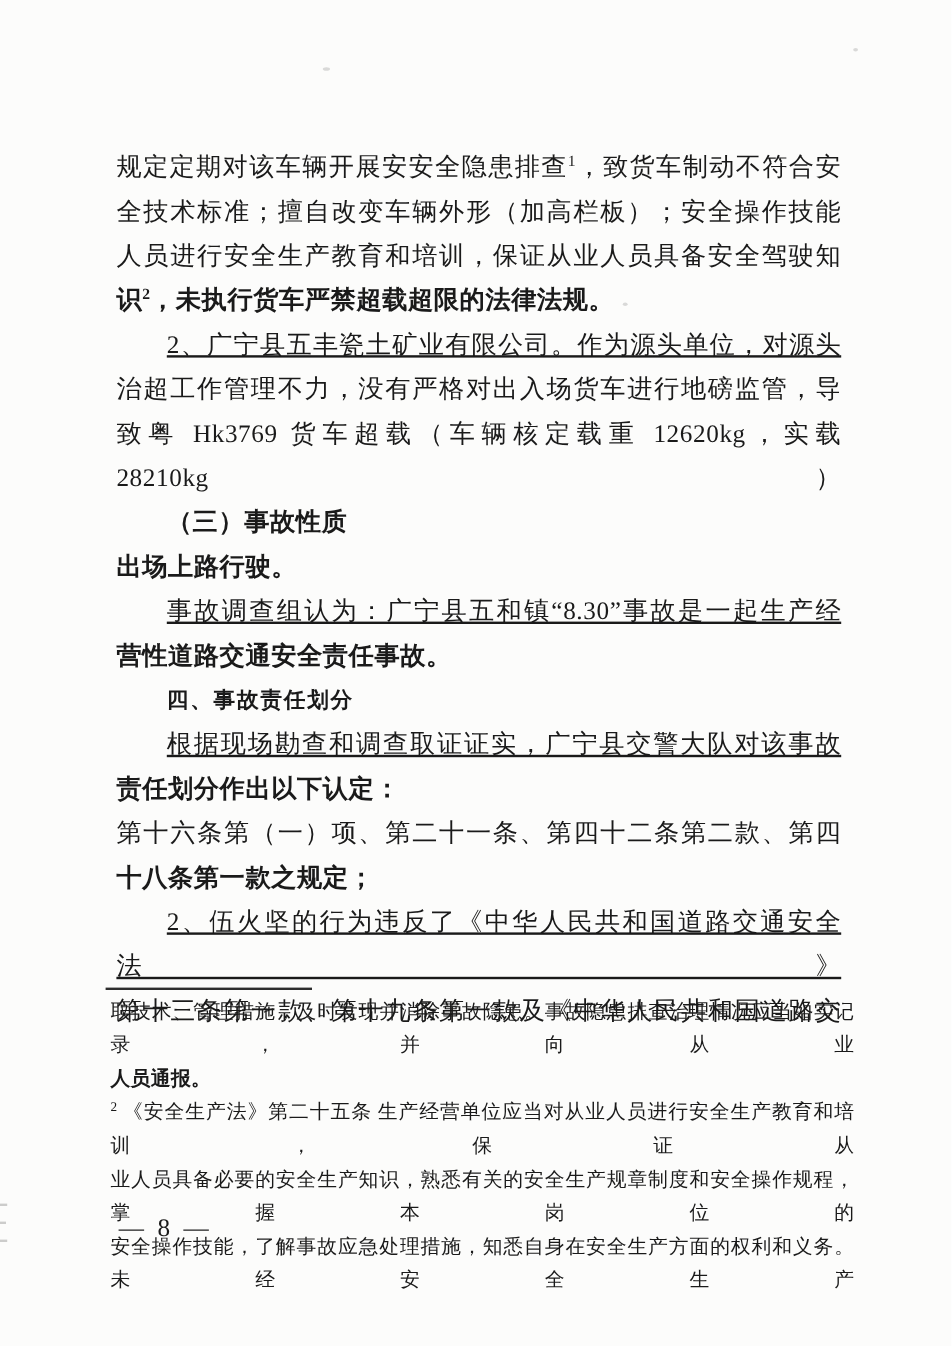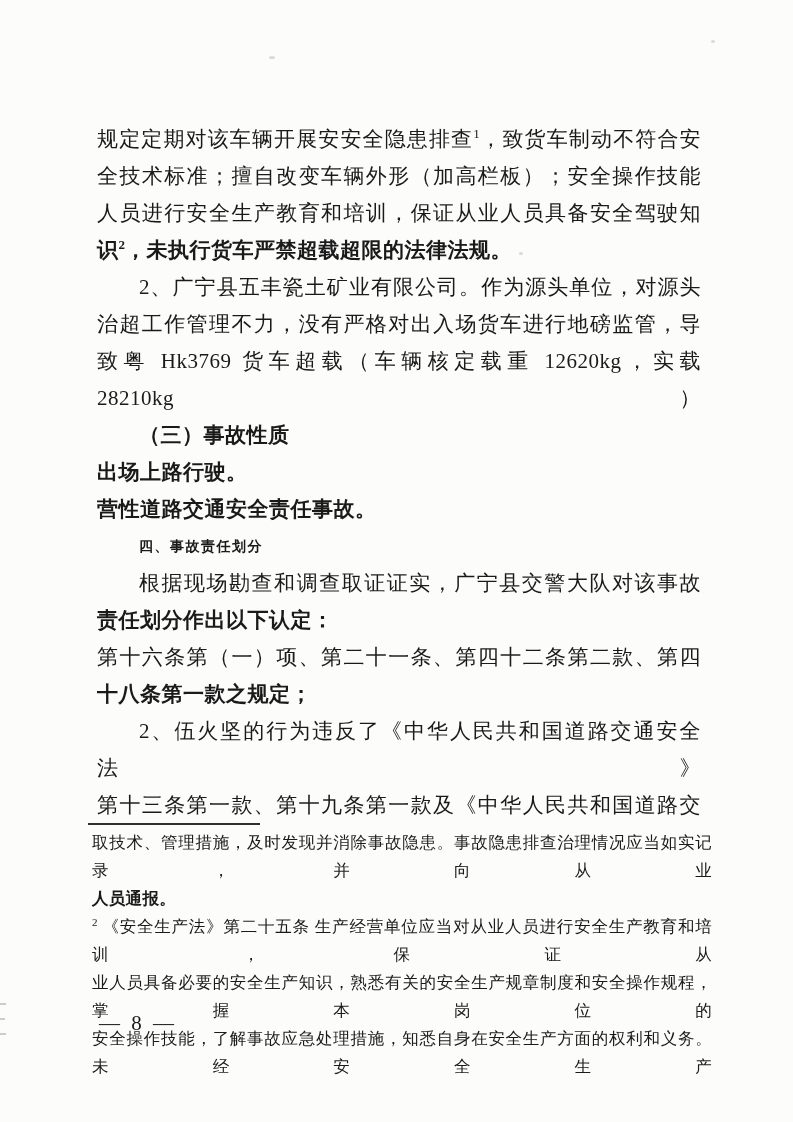--- a/index.html
+++ b/index.html
@@ -35,29 +35,29 @@
     font-size: 21px;
     line-height: 37px;
     letter-spacing: 0.5px;
   }
   .bl { min-height: 37px; }
   .full {
     text-align: justify;
     text-align-last: justify;
   }
   .short { text-align: left; font-weight: bold; }
-  .ind { text-indent: 42px; }
+  .ind { text-indent: 42px; text-decoration: underline; }
   .h3 {
     font-weight: bold;
     text-indent: 42px;
   }
   .h4 {
     font-weight: bold;
     font-family: "Liberation Sans", sans-serif;
-    font-size: 14px;
+    font-size: 18px;
     text-indent: 42px;
     letter-spacing: 1.5px;
   }
   sup.fnref {
     font-size: 13px;
     line-height: 0;
     vertical-align: super;
     letter-spacing: 0;
   }
 
@@ -108,20 +108,21 @@
     <div class="bl full">人员进行安全生产教育和培训，保证从业人员具备安全驾驶知</div>
     <div class="bl short"><span>识</span><sup class="fnref">2</sup><span>，未执行货车严禁超载超限的法律法规。</span></div>
 
     <div class="bl full ind">2、广宁县五丰瓷土矿业有限公司。作为源头单位，对源头</div>
     <div class="bl full">治超工作管理不力，没有严格对出入场货车进行地磅监管，导</div>
     <div class="bl full">致粤 Hk3769 货车超载（车辆核定载重 12620kg，实载 28210kg）</div>
     <div class="bl short h3">（三）事故性质</div>
 
     <div class="bl short">出场上路行驶。</div>
 
+    <div class="bl full ind">事故调查组认为：广宁县五和镇“8.30”事故是一起生产经</div>
     <div class="bl short">营性道路交通安全责任事故。</div>
 
     <div class="bl short h4">四、事故责任划分</div>
 
     <div class="bl full ind">根据现场勘查和调查取证证实，广宁县交警大队对该事故</div>
     <div class="bl short">责任划分作出以下认定：</div>
 
     <div class="bl full">第十六条第（一）项、第二十一条、第四十二条第二款、第四</div>
     <div class="bl short">十八条第一款之规定；</div>
 

